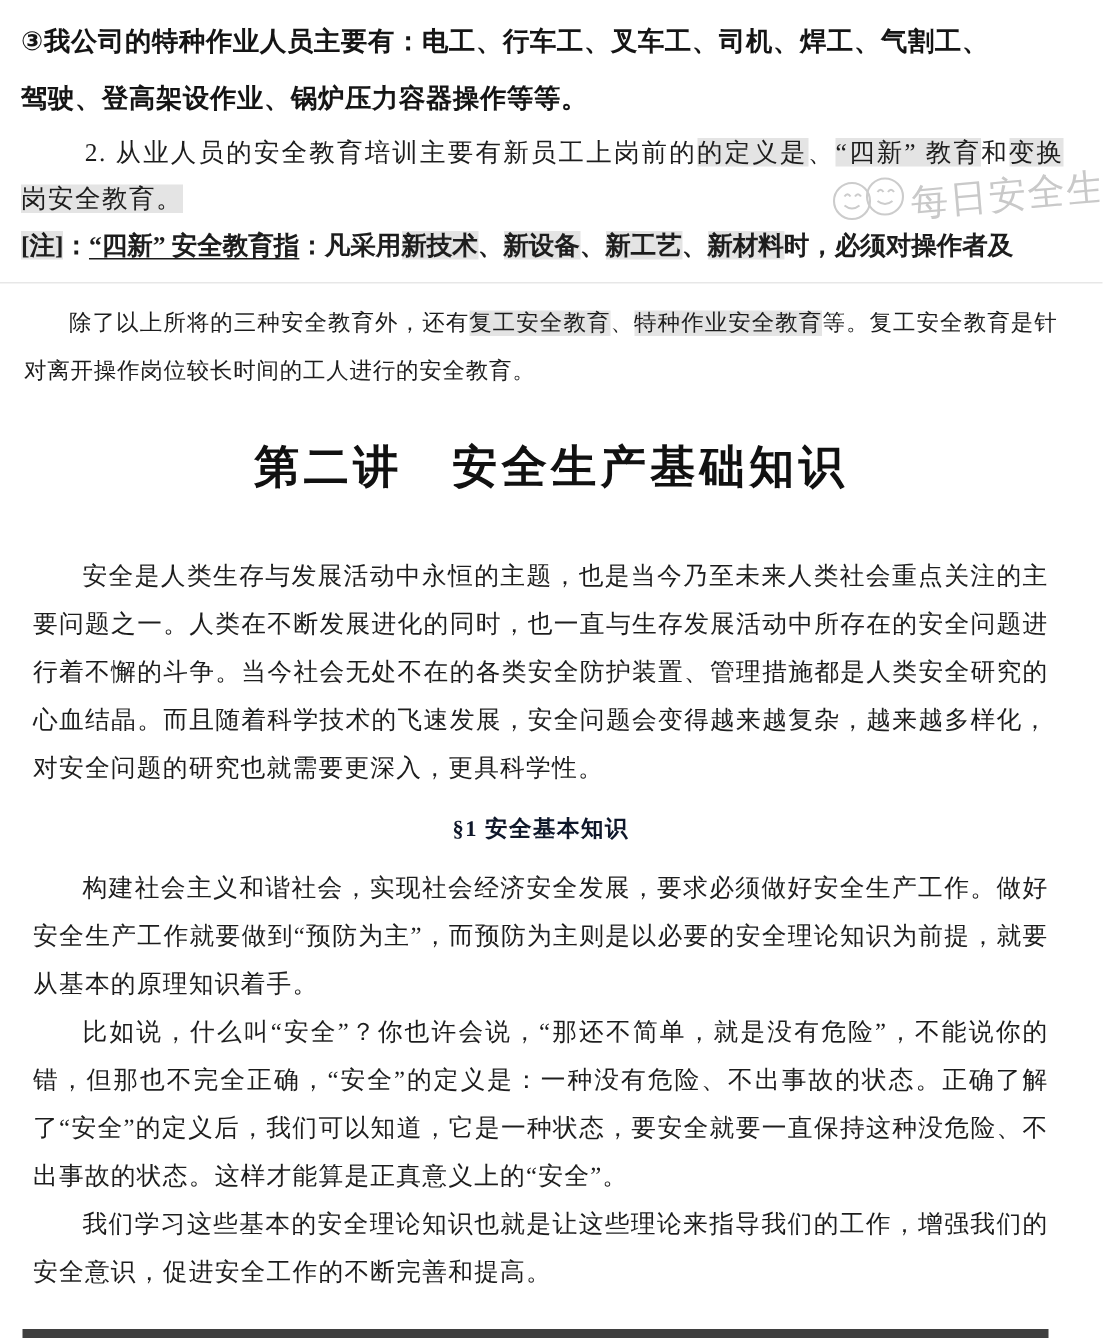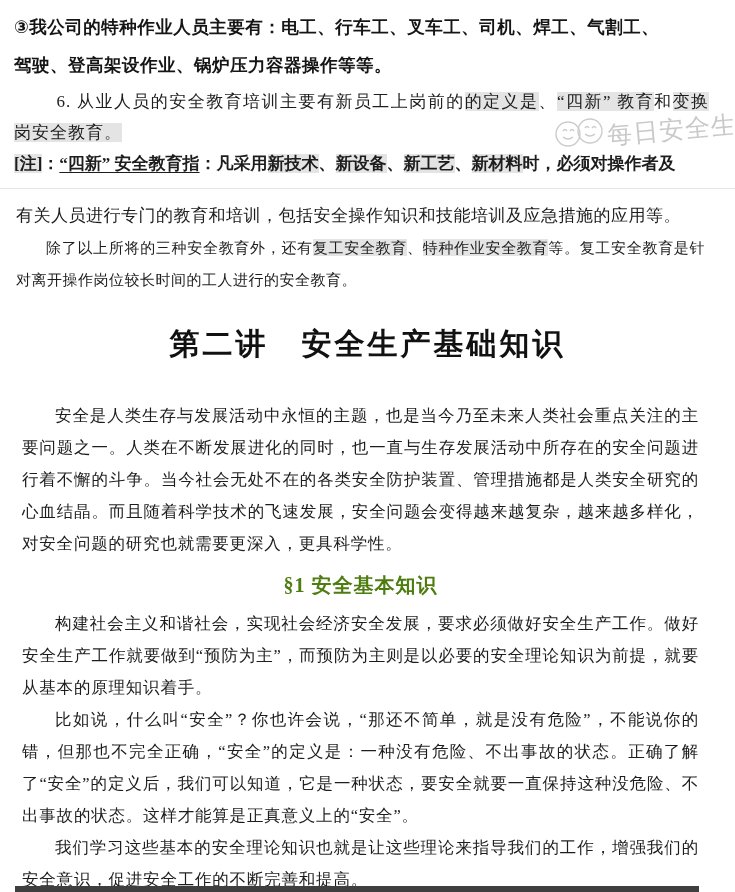--- a/index.html
+++ b/index.html
@@ -51,21 +51,21 @@
   }
   
   .body-section{padding:0 36px 0 22px;}
   .body-para{
     margin:0;font-size:16.5px;line-height:32px;letter-spacing:.8px;
     text-indent:2em;text-align:justify;
   }
   .body-para.intro{margin-top:34px;}
   .section1-title{
     margin:8px 0 6px 0;text-align:center;
-    font-size:20px;font-weight:700;line-height:34px;letter-spacing:1px;color:#4d7c0f;
+    font-size:15px;font-weight:700;line-height:34px;letter-spacing:1px;color:#0f172a;
   }
   
   .watermark{position:absolute;top:104px;right:2px;z-index:1;pointer-events:none;}
   
   .bottom-cutoff-bar{
     position:absolute;left:15px;bottom:0;width:684px;height:6px;
     background:var(--bar);
   }
 </style>
 </head>
@@ -85,28 +85,27 @@
         <path d="M41 24 q2 -3 4 0"></path>
         <path d="M34 30 q5 4 10 0"></path>
       </g>
       <text x="57" y="40" font-size="25" fill="#c9c9c9" letter-spacing="1" transform="rotate(-5 57 40)">每日安全生产</text>
     </svg>
   </div>
 
   <div class="top-section">
     <p class="line-heiti">③我公司的特种作业人员主要有：电工、行车工、叉车工、司机、焊工、气割工、</p>
     <p class="line-heiti">驾驶、登高架设作业、锅炉压力容器操作等等。</p>
-    <p class="para-train"><span class="">6. 从业人员的安全教育培训主要有新员工上岗前的</span><span class="hl ">的定义是</span><span class="">、</span><span class="hl ">“四新” 教育</span><span class="">和</span><span class="hl ">变换岗安全教育。</span></p>
+    <p class="para-train"><span class="">2. 从业人员的安全教育培训主要有新员工上岗前的</span><span class="hl ">的定义是</span><span class="">、</span><span class="hl ">“四新” 教育</span><span class="">和</span><span class="hl ">变换岗安全教育。</span></p>
     <p class="para-note"><span class="hl ">[注]</span><span class="">：</span><span class="bold ul">“四新” 安全教育指</span><span class="">：凡采用</span><span class="hl ">新技术</span><span class="">、</span><span class="hl ">新设备</span><span class="">、</span><span class="hl ">新工艺</span><span class="">、</span><span class="hl ">新材料</span><span class="">时，必须对操作者及</span></p>
   </div>
 
   <div class="divider"></div>
 
   <div class="mid-section">
-    <p class="mid-line">有关人员进行专门的教育和培训，包括安全操作知识和技能培训及应急措施的应用等。</p>
     <p class="mid-para"><span class="">除了以上所将的三种安全教育外，还有</span><span class="hl ">复工安全教育</span><span class="">、</span><span class="hl ">特种作业安全教育</span><span class="">等。复工安全教育是针对离开操作岗位较长时间的工人进行的安全教育。</span></p>
   </div>
 
   <h1 class="lecture-title">第二讲　安全生产基础知识</h1>
 
   <div class="body-section">
     <p class="body-para intro">安全是人类生存与发展活动中永恒的主题，也是当今乃至未来人类社会重点关注的主要问题之一。人类在不断发展进化的同时，也一直与生存发展活动中所存在的安全问题进行着不懈的斗争。当今社会无处不在的各类安全防护装置、管理措施都是人类安全研究的心血结晶。而且随着科学技术的飞速发展，安全问题会变得越来越复杂，越来越多样化，对安全问题的研究也就需要更深入，更具科学性。</p>
     <h2 class="section1-title">§1 安全基本知识</h2>
     <p class="body-para">构建社会主义和谐社会，实现社会经济安全发展，要求必须做好安全生产工作。做好安全生产工作就要做到“预防为主”，而预防为主则是以必要的安全理论知识为前提，就要从基本的原理知识着手。</p>
     <p class="body-para">比如说，什么叫“安全”？你也许会说，“那还不简单，就是没有危险”，不能说你的错，但那也不完全正确，“安全”的定义是：一种没有危险、不出事故的状态。正确了解了“安全”的定义后，我们可以知道，它是一种状态，要安全就要一直保持这种没危险、不出事故的状态。这样才能算是正真意义上的“安全”。</p>

